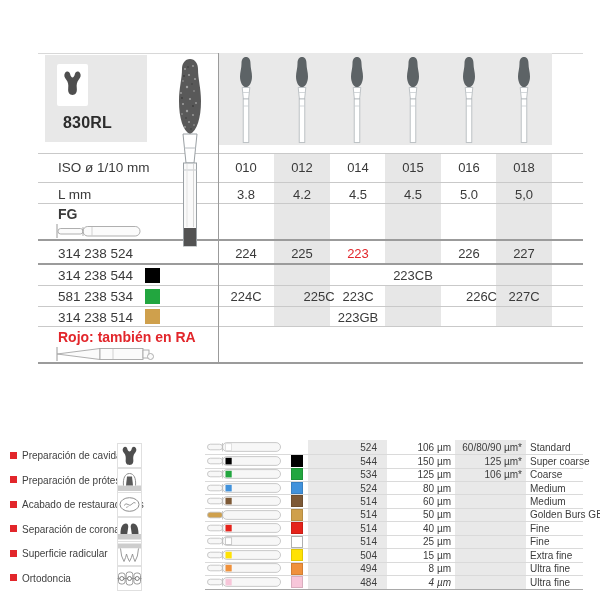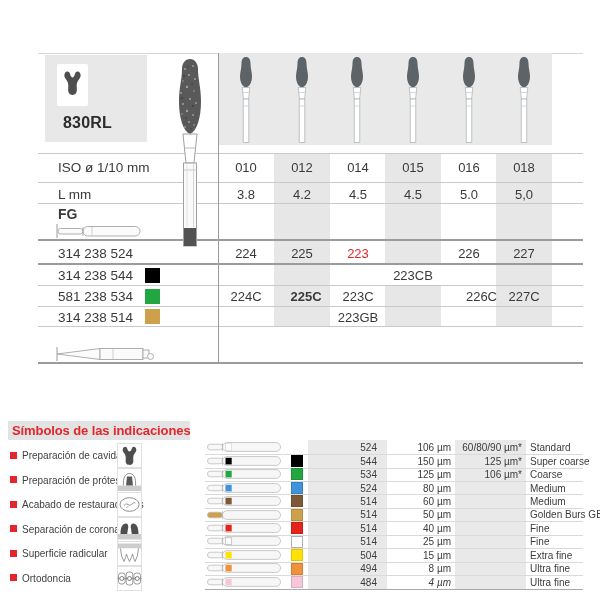--- a/index.html
+++ b/index.html
@@ -171,47 +171,45 @@
   <div class="cell" style="left:218px;top:267px;"></div>
   <div class="cell" style="left:274px;top:267px;"></div>
   <div class="cell" style="left:330px;top:267px;"></div>
   <div class="cell" style="left:385px;top:267px;">223CB</div>
   <div class="cell" style="left:441px;top:267px;"></div>
   <div class="cell" style="left:496px;top:267px;"></div>
 
   <div class="rowlabel" style="top:288px;">581 238 534</div>
   <div class="sq" style="top: 289px; background: rgb(34, 166, 63);"></div>
   <div class="cell" style="left:218px;top:288px;">224C</div>
-  <div class="cell" style="left:278px;top:288px;font-weight:bold;">225C</div>
+  <div class="cell" style="left:291px;top:288px;">225C</div>
   <div class="cell" style="left:330px;top:288px;">223C</div>
   <div class="cell" style="left:385px;top:288px;"></div>
   <div class="cell" style="left:441px;top:288px;text-align:right;">226C</div>
   <div class="cell" style="left:496px;top:288px;">227C</div>
 
   <div class="rowlabel" style="top:308.5px;">314 238 514</div>
   <div class="sq" style="top: 309px; background: rgb(207, 160, 76);"></div>
   <div class="cell" style="left:218px;top:308.5px;"></div>
   <div class="cell" style="left:274px;top:308.5px;"></div>
   <div class="cell" style="left:330px;top:308.5px;">223GB</div>
   <div class="cell" style="left:385px;top:308.5px;"></div>
   <div class="cell" style="left:441px;top:308.5px;"></div>
   <div class="cell" style="left:496px;top:308.5px;"></div>
 
+  <div class="note-red" style="color: rgb(226, 38, 43);">Rojo: también en RA</div>
   <svg class="abs" style="left:55px;top:344px;" width="100" height="20" viewBox="0 0 100 20">
     <line x1="2" y1="3" x2="2" y2="17" stroke="#9a9a9a" stroke-width="1"></line>
     <polygon points="2,10 45,4.5 45,15.5" fill="#fbfbfb" stroke="#a6a6a6" stroke-width="0.9"></polygon>
     <rect x="45" y="4.5" width="43" height="11" fill="#fbfbfb" stroke="#a6a6a6" stroke-width="0.9"></rect>
     <line x1="58" y1="5" x2="58" y2="15" stroke="#cccccc" stroke-width="0.9"></line>
     <rect x="88" y="6" width="6" height="8" fill="#fbfbfb" stroke="#a6a6a6" stroke-width="0.9"></rect>
     <circle cx="95.5" cy="12.5" r="3" fill="#fbfbfb" stroke="#a6a6a6" stroke-width="0.9"></circle>
   </svg>
 
-  <div class="strip" style="left:8px;top:421px;width:182px;">
-    <div class="strip-title" style="font-size: 13px; color: rgb(226, 38, 43);">Símbolos de las indicaciones</div>
-  </div>
 
   <div class="bullet" style="top: 451.5px; background: rgb(226, 38, 43);"></div>
   <div class="sym-label" style="top:450px;">Preparación de cavidades</div>
   <div class="icon-box" style="top:443px;">
     <svg width="25" height="25" viewBox="0 0 25 25">
       <rect x="0.5" y="0.5" width="24" height="24" fill="#ffffff" stroke="#e0e0e0"></rect>
       <path d="M6.2,5 C7.6,3 9.9,3.7 10.3,5.8 C10.7,7.6 11.6,8.4 12.5,8.4 C13.4,8.4 14.3,7.6 14.7,5.8 C15.1,3.7 17.4,3 18.8,5 C19.9,6.7 19.2,8.6 17.8,10.3 C16.4,12 16,14.2 16.3,16.8 C16.7,20.3 15,22 12.5,22 C10,22 8.3,20.3 8.7,16.8 C9,14.2 8.6,12 7.2,10.3 C5.8,8.6 5.1,6.7 6.2,5 Z" fill="#4e4e4e"></path>
     </svg>
   </div>
 

